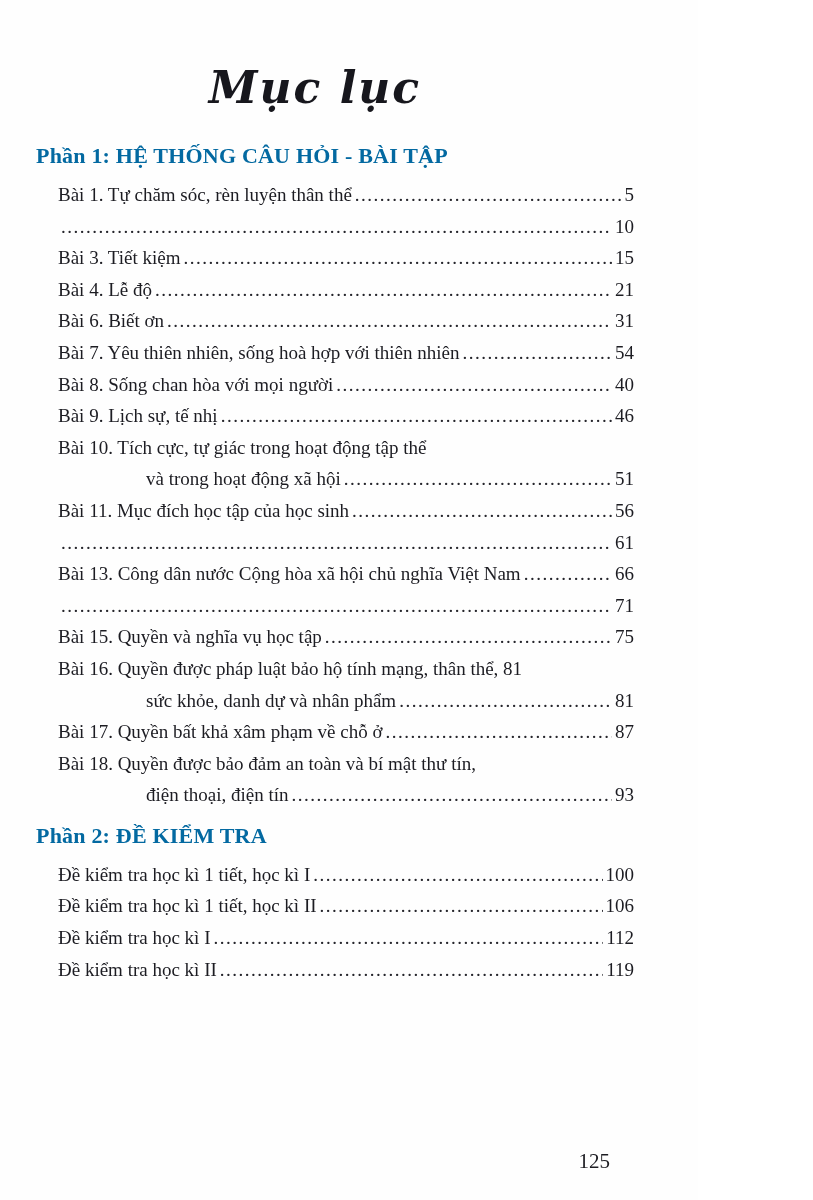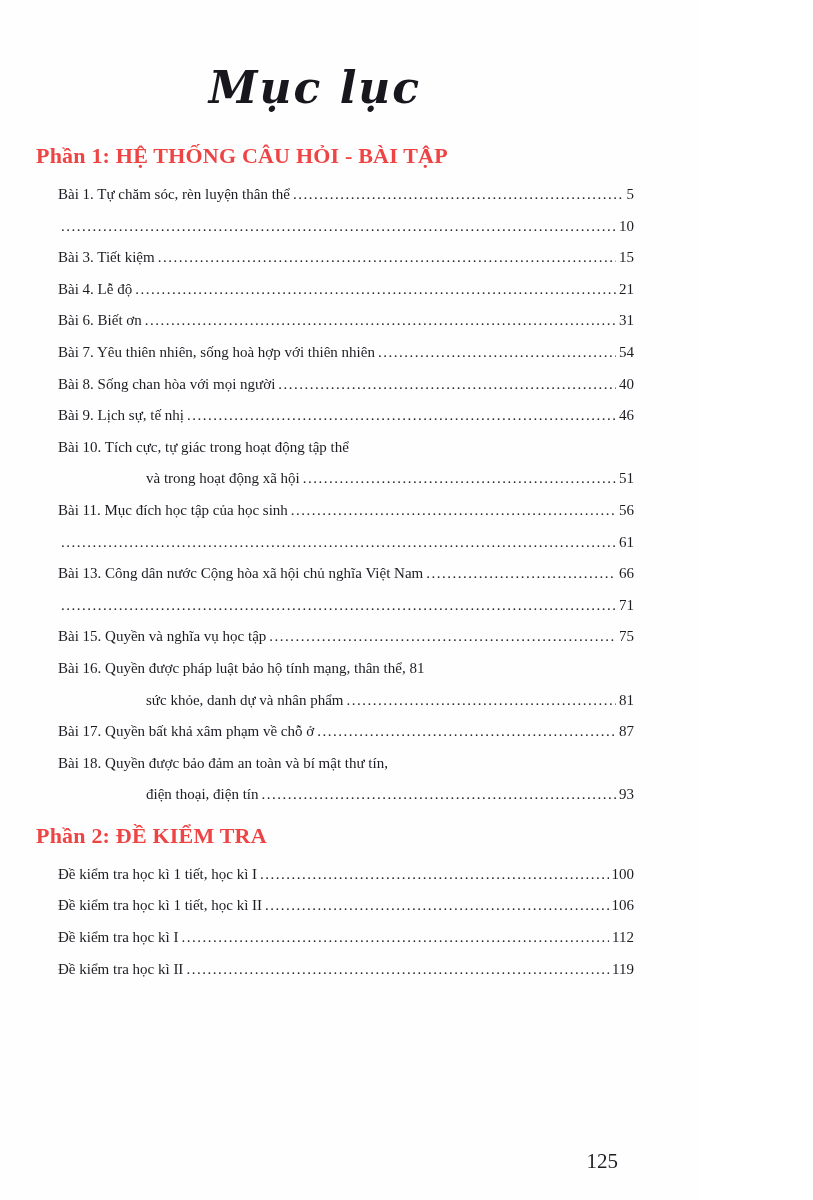--- a/index.html
+++ b/index.html
@@ -25,28 +25,28 @@
     font-weight: bold;
     font-size: 44px;
     letter-spacing: 2px;
     margin: 10px 40px 30px 0;
     color: #17171d;
   }
   .section-heading {
     font-size: 22px;
     font-weight: bold;
     margin: 8px 0 10px 0;
-    color: #ef4444;
+    color: #0369a1;
     letter-spacing: 0.2px;
   }
   .row {
     display: flex;
     align-items: flex-start;
     margin-left: 22px;
-    font-size: 15px;
+    font-size: 19px;
     line-height: 31.6px;
     white-space: nowrap;
   }
   .row.cont {
     margin-left: 110px;
   }
   .label {
     white-space: nowrap;
   }
   .dots {
@@ -59,21 +59,21 @@
   .dots::before {
     content: "..................................................................................................................................................................................";
     letter-spacing: 1.5px;
     color: #26262c;
   }
   .pagenum {
     white-space: nowrap;
   }
   .folio {
     position: absolute;
-    right: 80px;
+    right: 88px;
     bottom: 26px;
     font-size: 21px;
     color: #1c1c22;
   }
   section { display: block; }
   section + section .section-heading { margin-top: 12px; }
 </style>
 </head>
 <body>
 

